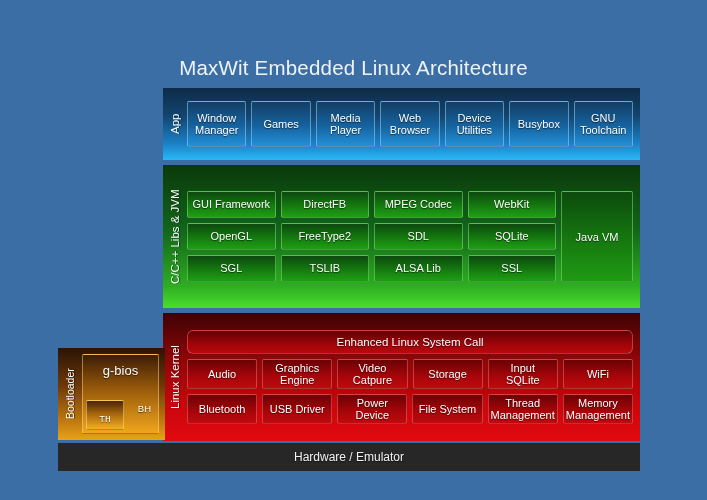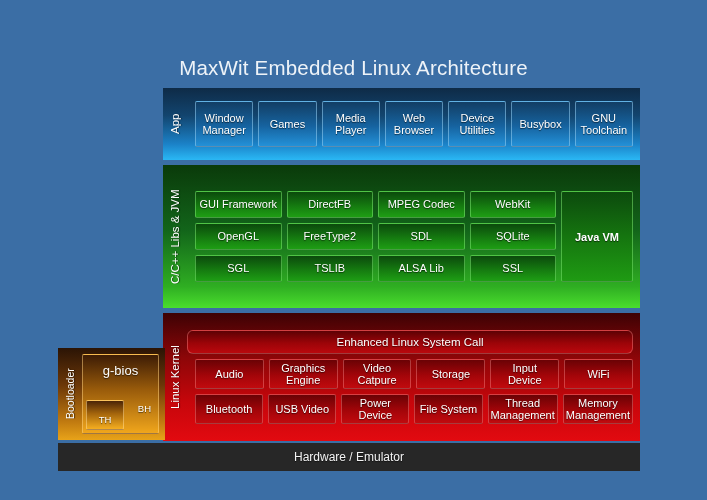--- a/index.html
+++ b/index.html
@@ -30,21 +30,21 @@
     flex: 0 0 24px;
     display: flex; align-items: center; justify-content: center;
     color: #ffffff;
     font-size: 11.5px;
     writing-mode: vertical-rl;
     transform: rotate(180deg);
     white-space: nowrap;
     text-shadow: 0 1px 1px rgba(0,0,0,.55);
   }
   .layer-body { flex: 1 1 auto; display: flex; flex-direction: column; gap: 5px; }
-  .row { display: flex; gap: 5px; margin-left: 8px; }
+  .row { display: flex; gap: 5px; }
   .cell {
     flex: 1 1 0;
     display: flex; align-items: center; justify-content: center;
     text-align: center;
     color: #ffffff;
     font-size: 11px;
     line-height: 1.12;
     padding: 3px 2px;
     white-space: pre-line;
     text-shadow: 0 1px 1px rgba(0,0,0,.6);
@@ -74,21 +74,20 @@
   .grid-left { flex: 1 1 auto; display: flex; flex-direction: column; gap: 5px; }
   .grid-left .row { height: 27px; }
   .javavm {
     flex: 0 0 72px;
     display: flex; align-items: center; justify-content: center;
     color: #fff; font-size: 11px;
     background: linear-gradient(to bottom, #0c4a0d 0%, #15750f 50%, #1f9b13 100%);
     border: 1px solid rgba(130,235,120,.5);
     border-radius: 2px;
     text-shadow: 0 1px 1px rgba(0,0,0,.6);
-    font-weight: bold;
   }
   .layer-libs .cell {
     background: linear-gradient(to bottom, #0b4a0c 0%, #157a10 55%, #1e9e14 100%);
     border: 1px solid rgba(130,235,120,.5);
     border-radius: 2px;
   }
   .fullbar {
     height: 28px;
     display: flex; align-items: center; justify-content: center;
     color: #fff; font-size: 11px;
@@ -157,20 +156,21 @@
     position: absolute; left: 3px; bottom: 3px;
     width: 38px; height: 30px;
     background: linear-gradient(to bottom, #4a2406 0%, #a4650c 45%, #f5ae20 100%);
     border: 1px solid rgba(255,215,140,.55);
     border-radius: 2px;
   }
   .th-label {
     position: absolute; left: 0; right: 0; bottom: 4px;
     text-align: center; color: #fff; font-size: 9.5px;
     text-shadow: 0 1px 1px rgba(0,0,0,.6);
+    font-family: Liberation Mono, monospace;
   }
 
   
   .hardware {
     position: absolute; left: 58px; top: 443px;
     width: 582px; height: 28px;
     background: #272727;
     display: flex; align-items: center; justify-content: center;
     color: #f2f2f2; font-size: 12px;
     text-shadow: 0 1px 1px rgba(0,0,0,.6);
@@ -239,26 +239,26 @@
       <div class="layer-body">
         <div class="kbar">Enhanced Linux System Call</div>
         <div class="row">
           <div class="cell">Audio</div>
           <div class="cell">Graphics
 Engine</div>
           <div class="cell">Video
 Catpure</div>
           <div class="cell">Storage</div>
           <div class="cell">Input
-Device</div>
+SQLite</div>
           <div class="cell">WiFi</div>
         </div>
         <div class="row">
           <div class="cell">Bluetooth</div>
-          <div class="cell">USB Video</div>
+          <div class="cell">USB Driver</div>
           <div class="cell">Power
 Device</div>
           <div class="cell">File System</div>
           <div class="cell">Thread
 Management</div>
           <div class="cell">Memory
 Management</div>
         </div>
       </div>
     </div>

